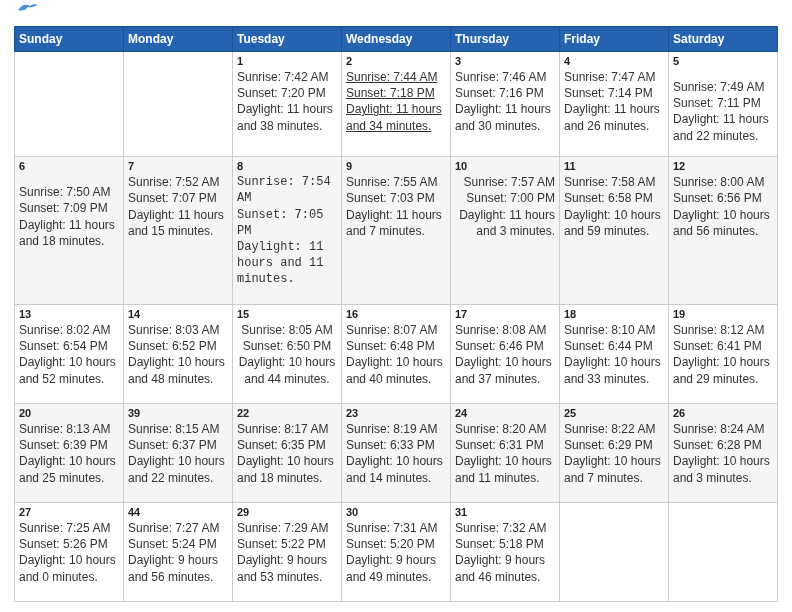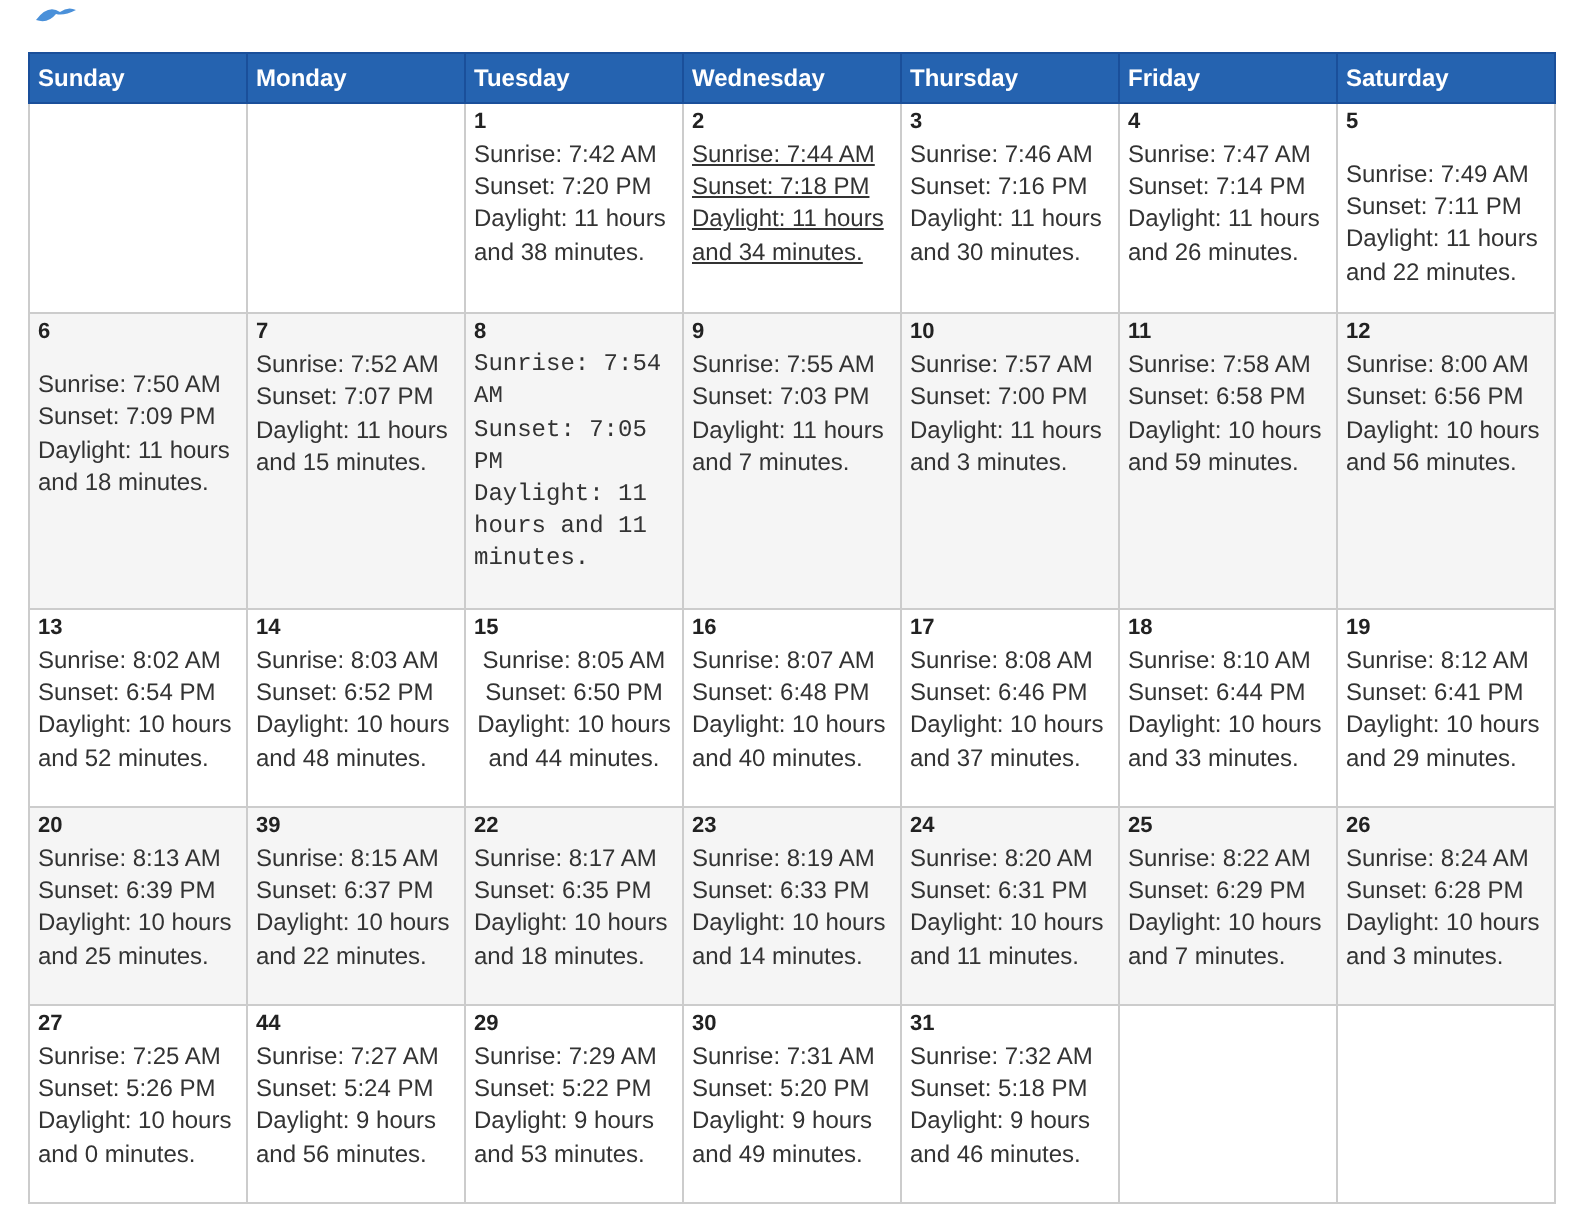--- a/index.html
+++ b/index.html
@@ -179,21 +179,21 @@
 Daylight: 11 hours and 11 minutes.</div>
           </td>
           <td>
             <div class="day-number">9</div>
             <div class="day-info" style="white-space: pre-line;">Sunrise: 7:55 AM
 Sunset: 7:03 PM
 Daylight: 11 hours and 7 minutes.</div>
           </td>
           <td>
             <div class="day-number">10</div>
-            <div class="day-info" style="white-space: pre-line;">Sunrise: 7:57 AM
+            <div class="day-info" style="white-space: pre-line; text-align: right;">Sunrise: 7:57 AM
 Sunset: 7:00 PM
 Daylight: 11 hours and 3 minutes.</div>
           </td>
           <td>
             <div class="day-number">11</div>
             <div class="day-info" style="white-space: pre-line;">Sunrise: 7:58 AM
 Sunset: 6:58 PM
 Daylight: 10 hours and 59 minutes.</div>
           </td>
           <td>

